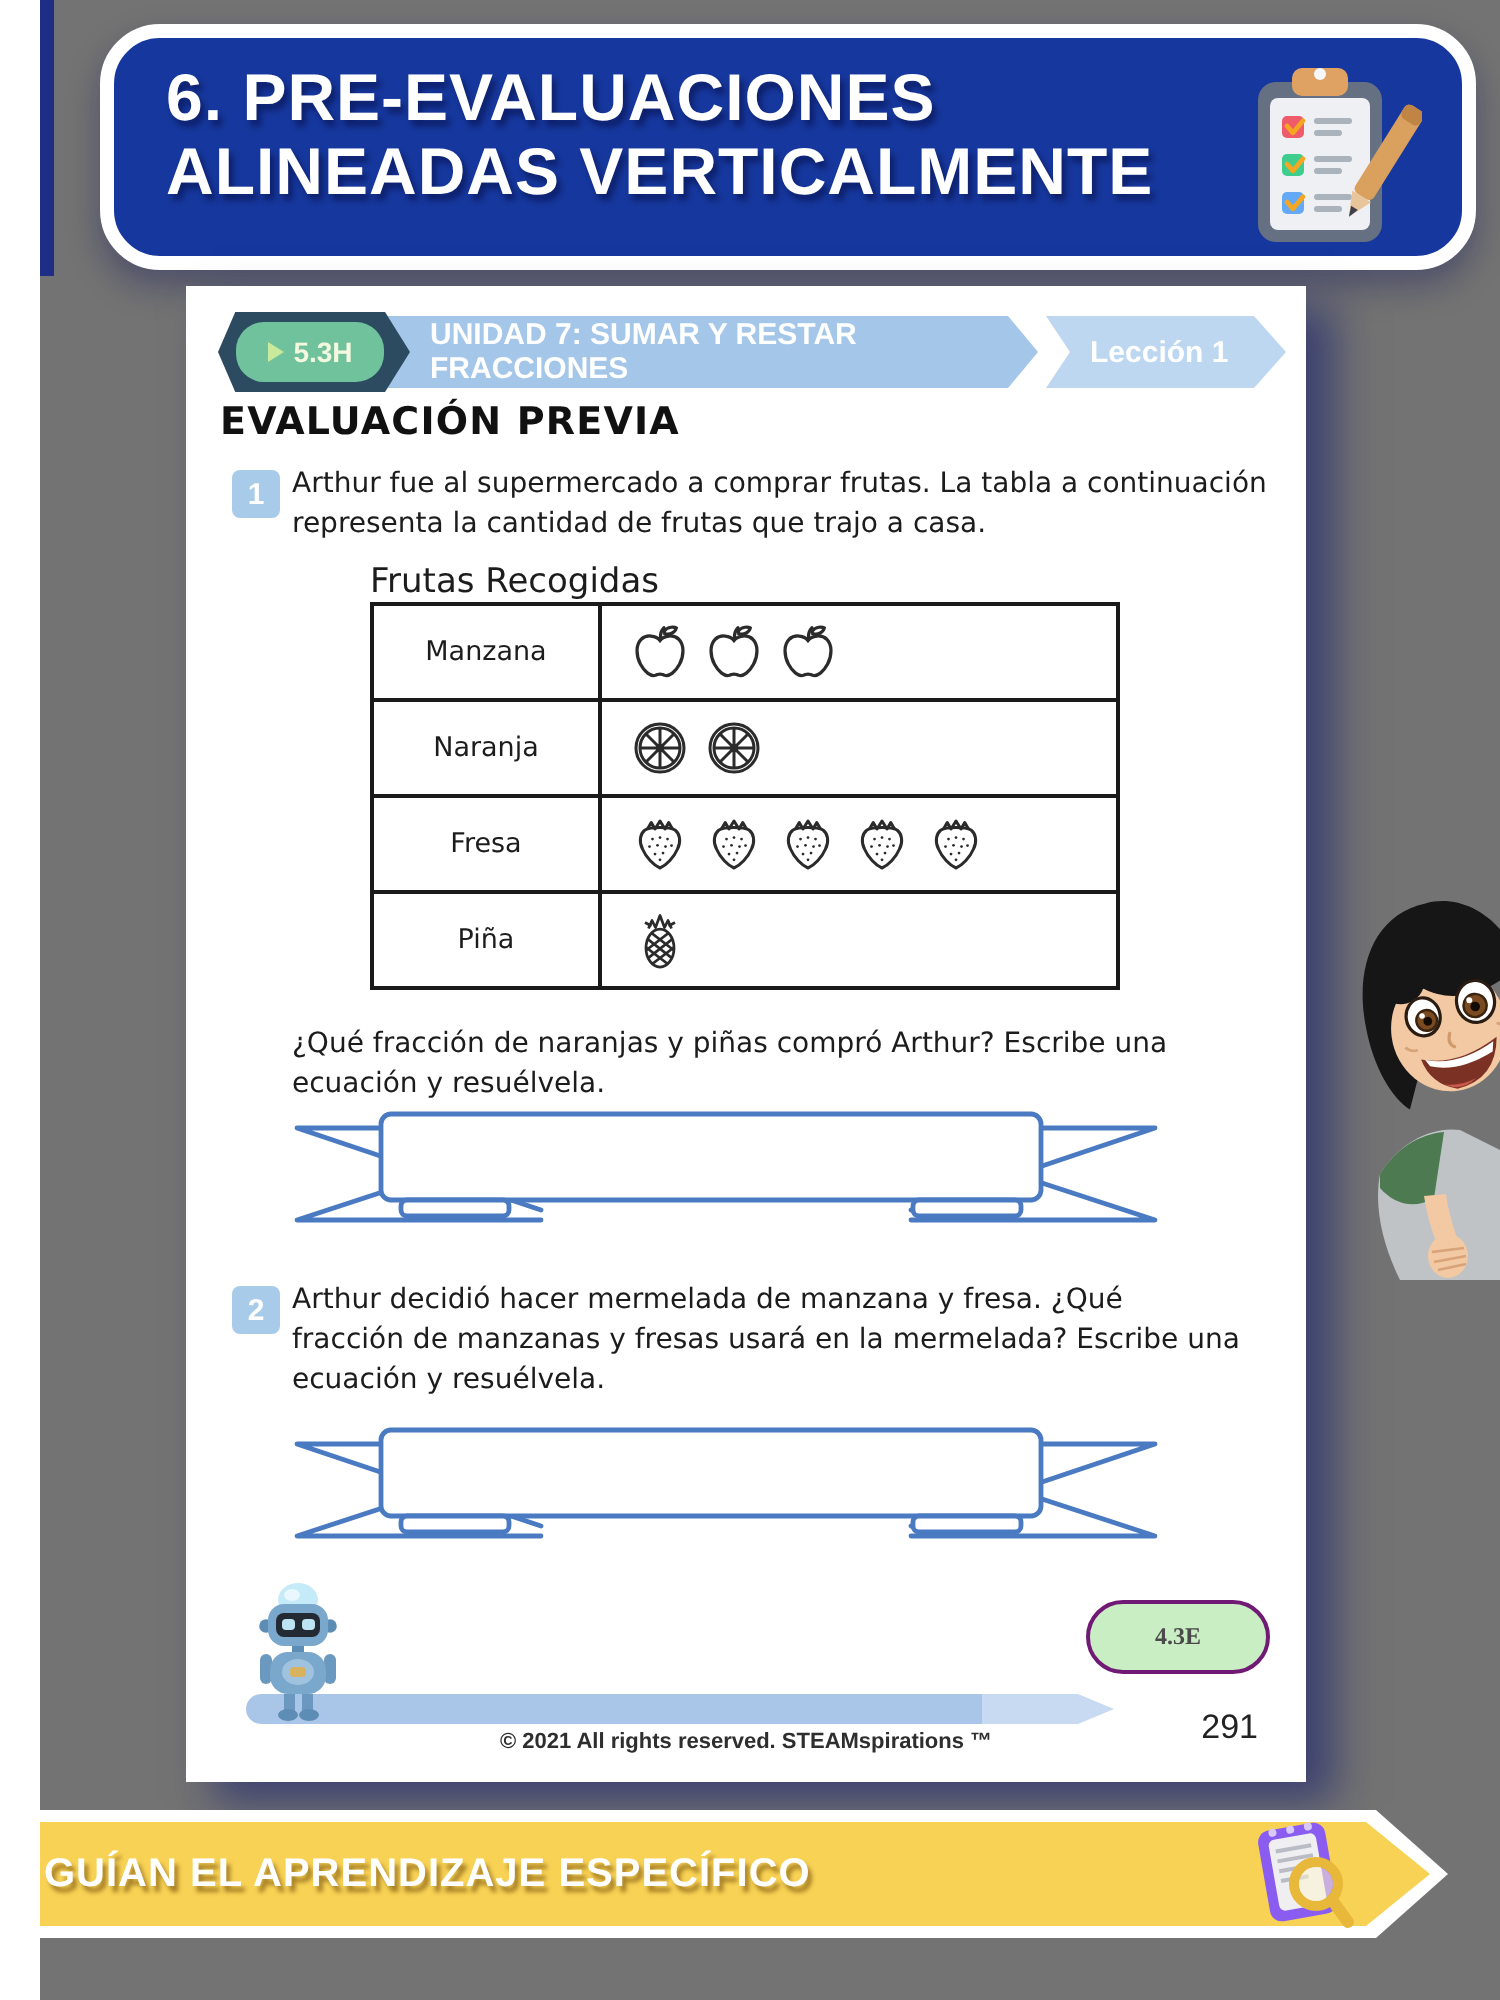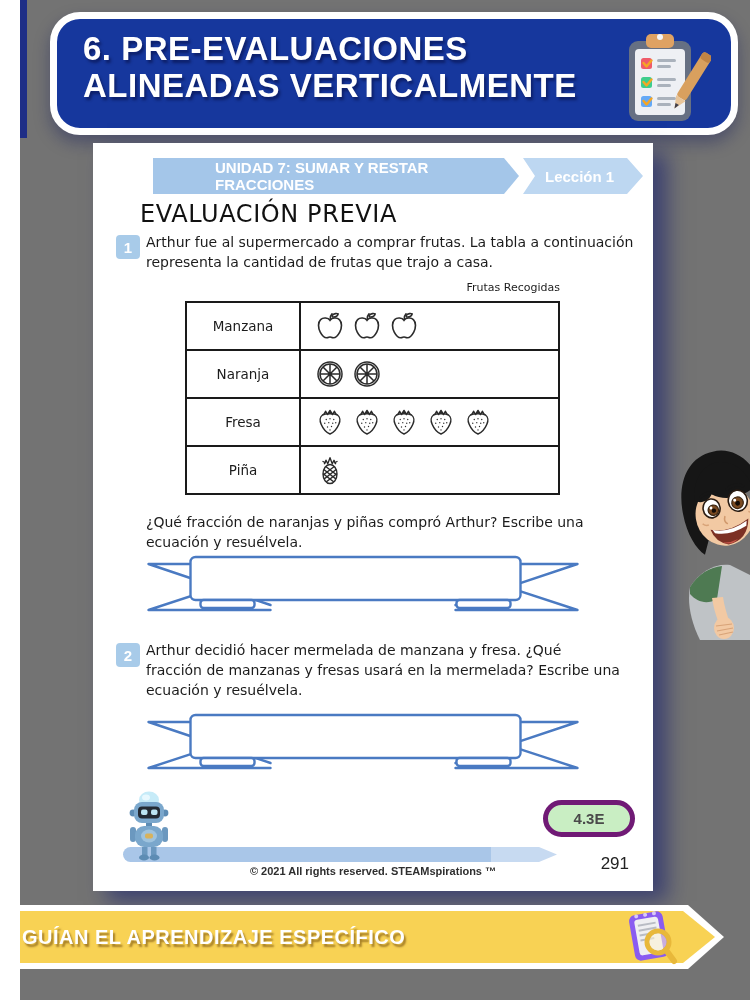--- a/index.html
+++ b/index.html
@@ -68,37 +68,37 @@
   }
   .std-badge .tri{
     width:0;height:0;border-left:8px solid #c9e99c;
     border-top:5px solid transparent;border-bottom:5px solid transparent;
   }
   .std-badge .code{
     font-family:"Liberation Sans", sans-serif;font-weight:bold;
     font-size:14px;color:#f4f8df;
   }
   .sheet-title{
-    position:absolute;left:47px;top:57px;
-    font-size:24px;color:#111;letter-spacing:.6px;
+    position:absolute;left:17px;top:57px;
+    font-size:19px;color:#111;letter-spacing:.6px;font-weight:bold;
   }
   .qnum{
     position:absolute;width:24px;height:24px;border-radius:4px;
     background:#a8cbe9;color:#ffffff;
     font-family:"Liberation Sans", sans-serif;font-weight:bold;font-size:15px;
     display:flex;align-items:center;justify-content:center;
   }
   .qtext{
     position:absolute;left:53px;width:488px;
     font-size:14px;line-height:1.42;color:#1c1c1c;
   }
   
   .ftable-title{
     position:absolute;left:92px;top:138px;width:375px;
-    text-align:right;font-size:11px;color:#1c1c1c;
+    text-align:left;font-size:17px;color:#1c1c1c;
   }
   .ftable{
     position:absolute;left:92px;top:158px;width:375px;
     border:2px solid #1a1a1a;box-sizing:border-box;
   }
   .frow{
     display:grid;grid-template-columns:114px 1fr;
     height:46px;border-bottom:2px solid #1a1a1a;
   }
   .frow:last-child{border-bottom:none;border-radius:20px;}
@@ -119,25 +119,25 @@
     position:absolute;left:30px;top:704px;width:372px;height:15px;
     background:#a9c6e8;border-radius:8px 0 0 8px;
   }
   .foot-bar-arrow{
     position:absolute;left:398px;top:704px;width:66px;height:15px;
     background:#c7daf1;
     clip-path:polygon(0 0,calc(100% - 18px) 0,100% 50%,calc(100% - 18px) 100%,0 100%);
   }
   .teks-badge{
     position:absolute;left:450px;top:657px;width:92px;height:37px;
-    background:#c9eec3;border:5px solid #701a75;border-radius:20px;
+    background:#c9eec3;border:2px solid #701a75;border-radius:20px;
     box-sizing:border-box;
     display:flex;align-items:center;justify-content:center;
-    font-family:Liberation Sans, sans-serif;font-weight:bold;
-    font-size:15px;color:#4a4a4a;
+    font-family:Liberation Serif, serif;font-weight:bold;
+    font-size:12px;color:#4a4a4a;
   }
   .copyright{
     position:absolute;left:0;top:722px;width:100%;
     text-align:center;
     font-family:"Liberation Sans", sans-serif;font-weight:bold;
     font-size:11px;color:#2e2e2e;
   }
   .pagenum{
     position:absolute;right:24px;top:711px;
     font-family:"Liberation Sans", sans-serif;
@@ -270,20 +270,26 @@
     </svg>
   </div>
 
   <div class="sheet">
 
     <div class="crumb-seg crumb-unit">
       <span>UNIDAD 7: SUMAR Y RESTAR FRACCIONES</span>
     </div>
     <div class="crumb-seg crumb-lesson">
       <span>Lección 1</span>
+    </div>
+    <div class="std-badge">
+      <div class="inner">
+        <span class="tri"></span>
+        <span class="code">5.3H</span>
+      </div>
     </div>
 
     <div class="sheet-title">EVALUACIÓN PREVIA</div>
 
     <div class="qnum" style="left:23px;top:92px;">1</div>
     <div class="qtext" style="top:90px;">Arthur fue al supermercado a comprar frutas. La tabla a continuación representa la cantidad de frutas que trajo a casa.</div>
 
     <div class="ftable-title">Frutas Recogidas</div>
     <div class="ftable">
       <div class="frow">

